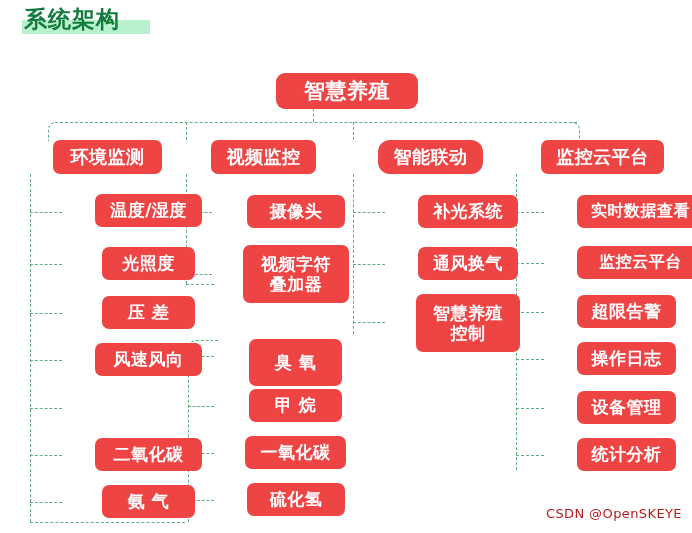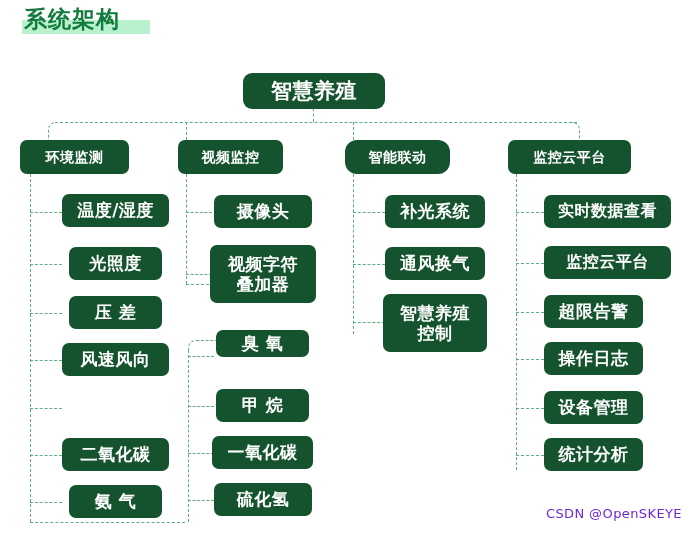--- a/index.html
+++ b/index.html
@@ -39,35 +39,36 @@
     width: 128px;
     height: 14px;
     background: #b9f0cd;
     z-index: 1;
   }
 
   
   .node {
     position: absolute;
     box-sizing: border-box;
-    background: #14532d;
+    background: #ef4444;
     color: #ffffff;
     border-radius: 7px;
     display: flex;
     align-items: center;
     justify-content: center;
     text-align: center;
     font-weight: bold;
     letter-spacing: 0.5px;
     line-height: 1.18;
     z-index: 4;
     white-space: pre-line;
+    margin-left: 33px;
   }
   .node.root     { font-size: 21px; border-radius: 9px; }
-  .node.level2   { font-size: 14px; }
+  .node.level2   { font-size: 18px; }
   .node.leaf     { font-size: 17px; }
   .node.leaf.sm  { font-size: 16px; }
 
   
   .conn {
     position: absolute;
     z-index: 2;
   }
   .conn.v {
     border-left: 1px dashed #5fae7f;
@@ -94,21 +95,21 @@
     border-top-left-radius: 0;
     border-top-right-radius: 8px;
   }
 
   
   #watermark {
     position: absolute;
     right: 10px;
     bottom: 12px;
     font-size: 13px;
-    color: #6d28d9;
+    color: #b91c1c;
     letter-spacing: 0.4px;
     z-index: 6;
     white-space: nowrap;
   }
 </style>
 </head>
 <body>
 
 <div id="canvas">
 
@@ -173,21 +174,21 @@
   <div class="node leaf" style="left:69px; top:247px; width:93px; height:33px;">光照度</div>
   <div class="node leaf" style="left:69px; top:296px; width:93px; height:33px;">压 差</div>
   <div class="node leaf" style="left:62px; top:343px; width:107px; height:33px;">风速风向</div>
   <div class="node leaf" style="left:62px; top:438px; width:107px; height:33px;">二氧化碳</div>
   <div class="node leaf" style="left:69px; top:485px; width:93px; height:33px;">氨 气</div>
 
   <div class="node leaf" style="left:214px; top:195px; width:98px; height:33px;">摄像头</div>
   <div class="node leaf" style="left:210px; top:245px; width:106px; height:58px;">视频字符
 叠加器</div>
 
-  <div class="node leaf" style="left:216px; top:330px; width:93px; height:27px;">臭 氧</div>
+  <div class="node leaf" style="left:216px; top:339px; width:93px; height:47px;">臭 氧</div>
   <div class="node leaf" style="left:216px; top:389px; width:93px; height:33px;">甲 烷</div>
   <div class="node leaf" style="left:212px; top:436px; width:101px; height:33px;">一氧化碳</div>
   <div class="node leaf" style="left:214px; top:483px; width:98px; height:33px;">硫化氢</div>
 
   <div class="node leaf" style="left:385px; top:195px; width:100px; height:33px;">补光系统</div>
   <div class="node leaf" style="left:385px; top:247px; width:100px; height:33px;">通风换气</div>
   <div class="node leaf" style="left:383px; top:294px; width:104px; height:58px;">智慧养殖
 控制</div>
 
   <div class="node leaf sm" style="left:544px; top:195px; width:127px; height:33px;">实时数据查看</div>

